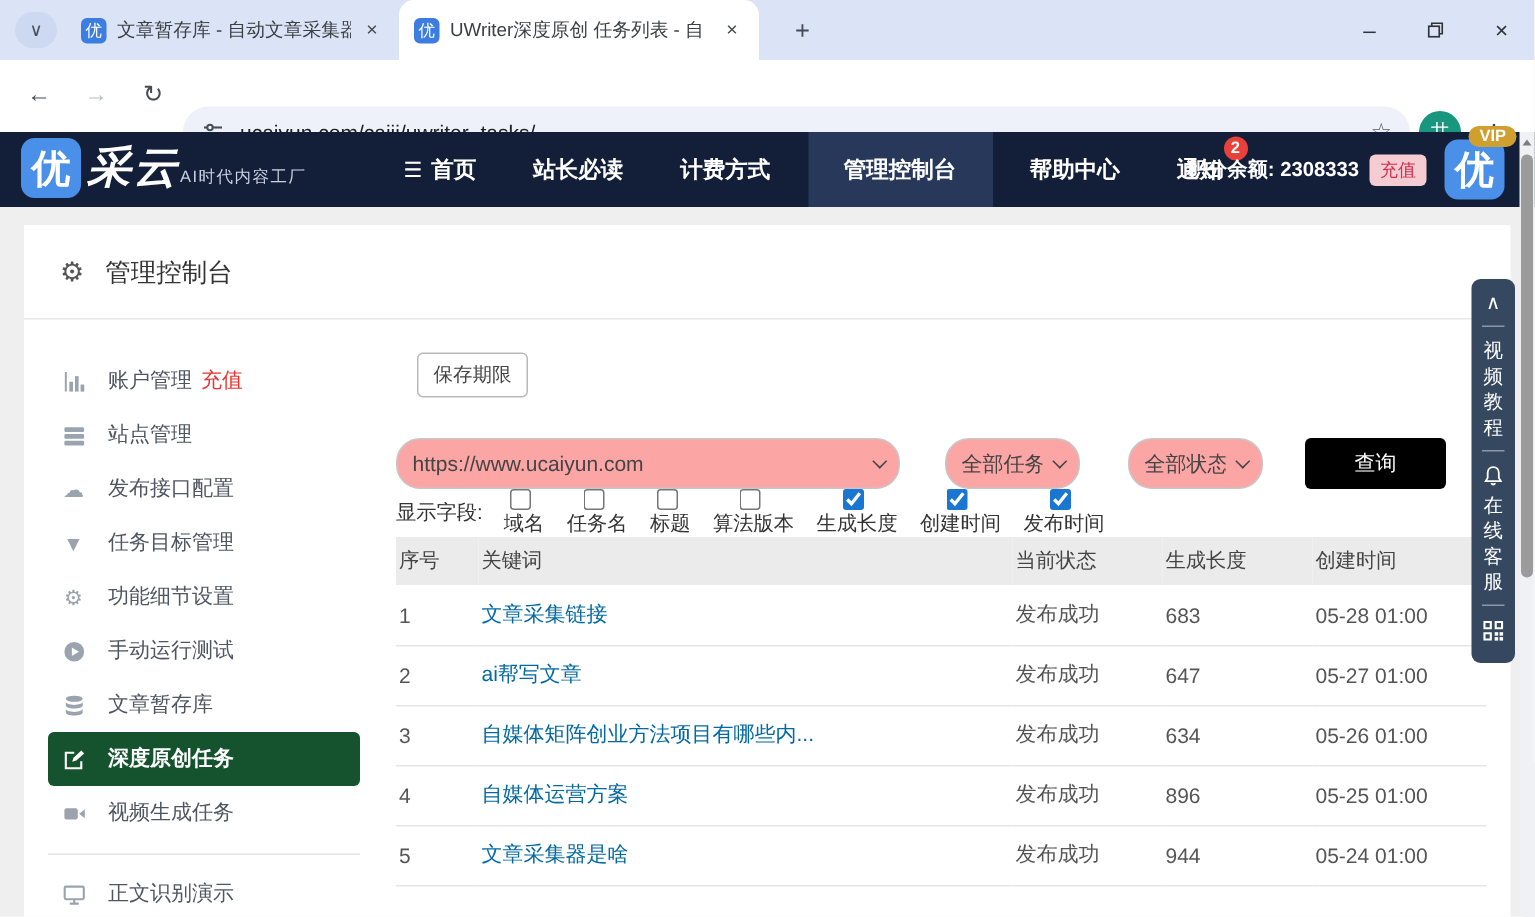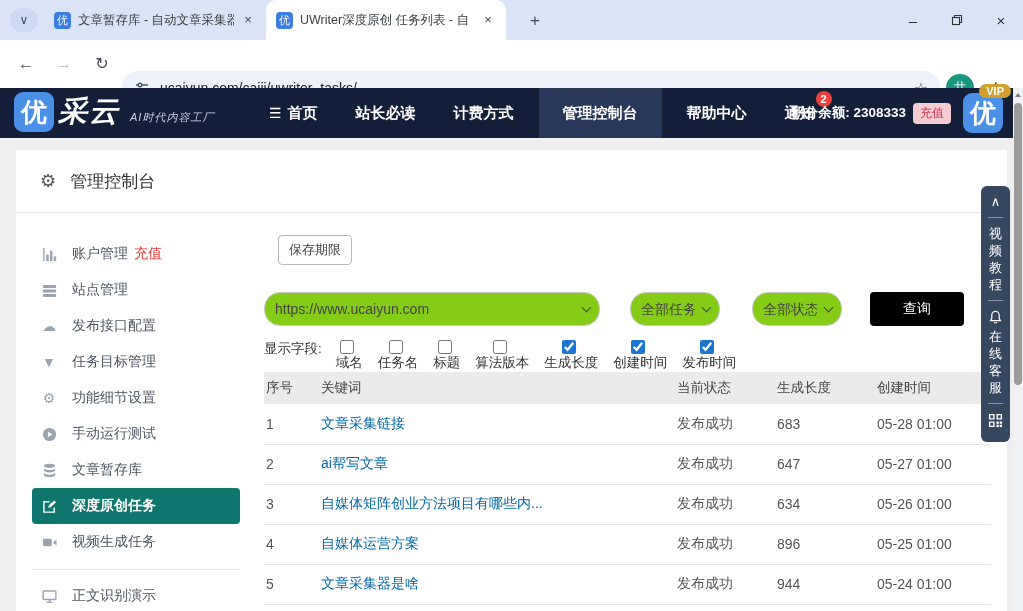--- a/index.html
+++ b/index.html
@@ -33,21 +33,21 @@
   .profile-avatar { position:absolute; left:946px; top:48px; transform:translateY(-50%); width:28px; height:28px; border-radius:50%;
     background:#18977e; color:#fff; font-size:13px; display:flex; align-items:center; justify-content:center; cursor:pointer; }
   .kebab { position:absolute; left:988px; top:48px; transform:translateY(-50%); font-size:15px; color:#3c4043; letter-spacing:0; cursor:pointer; width:16px; text-align:center;}
 
   
   .navbar { position:absolute; left:0; top:88px; width:1023px; height:50px; background:#131e38; color:#fff; }
   .logo { position:absolute; left:14px; top:4px; display:flex; align-items:center; cursor:pointer; }
   .logo-badge { width:40px; height:40px; border-radius:9px; background:#4a90e8; color:#fff; font-size:26px; font-weight:700;
     display:flex; align-items:center; justify-content:center; }
   .logo-name { font-size:29px; font-weight:700; font-style:italic; margin-left:4px; letter-spacing:2px; }
-  .logo-tagline { font-size:11px; color:#c9d1e2; margin-left:10px; margin-top:10px; letter-spacing:1px;font-style:italic; }
+  .logo-tagline { font-size:11px; color:#c9d1e2; margin-left:0; margin-top:10px; letter-spacing:1px; }
   .nav-items { position:absolute; left:250px; top:0; height:50px; display:flex; align-items:stretch; }
   .nav-item { display:flex; align-items:center; padding:0 13px; margin:0 6px; font-size:15px; font-weight:700; color:#fff; cursor:pointer; position:relative; }
   .nav-item .list-ico { margin-right:6px; font-size:14px; }
   .nav-item.active { background:#28385a; margin:0 6px; padding:0 24px; }
   .nav-badge { position:absolute; top:3px; right:-4px; min-width:16px; height:16px; border-radius:8px; background:#e8413c;
     color:#fff; font-size:11px; font-weight:700; display:flex; align-items:center; justify-content:center; padding:0 4px; }
   .nav-right { position:absolute; right:20px; top:0; height:50px; display:flex; align-items:center; }
   .points { font-size:13.5px; font-weight:700; color:#fff; }
   .recharge-chip { margin-left:7px; background:#f6ccd3; color:#cf3050; font-size:12px; padding:2px 7px; border-radius:4px; cursor:pointer; }
   .nav-avatar-wrap { position:relative; margin-left:12px; }
@@ -61,41 +61,41 @@
   .card-header { position:absolute; left:0; top:0; width:100%; height:63px; border-bottom:1px solid #e8e8e8;
     display:flex; align-items:center; padding-left:24px; }
   .card-header .gear { font-size:18px; color:#555; margin-right:14px; }
   .card-header .title { font-size:17px; color:#333; }
 
   .side { position:absolute; left:0; top:63px; width:240px; padding-top:23px; }
   .side-item { height:36px; display:flex; align-items:center; margin:0 16px; padding-left:8px; border-radius:4px;
     font-size:14px; color:#4f5561; cursor:pointer; }
   .side-item .ic { width:18px; margin-right:14px; color:#9aa3ae; display:flex; justify-content:center; font-size:14px; }
   .side-item .red { color:#e63430; margin-left:6px; }
-  .side-item.active { background:#0f766e; color:#fff; font-weight:700; }
+  .side-item.active { background:#14532d; color:#fff; font-weight:700; }
   .side-item.active .ic { color:#fff; }
   .side-divider { border-top:1px solid #e3e3e3; margin:9px 16px 8px 16px; }
 
   .main { position:absolute; left:248px; top:85px; width:727px; }
   .main-title-row { display:flex; align-items:center; }
   .main-title { font-size:22px; color:#333; }
   .save-btn { margin-left:14px; background:#fff; border:1px solid #b9b9b9; border-radius:4px; color:#444;
     font-size:13px; padding:5px 10px; cursor:pointer; font-family:inherit; }
   .filter-row { margin-top:27px; display:flex; align-items:center; }
   .sel-wrap { position:relative; }
   .sel-wrap select { appearance:none; -webkit-appearance:none; width:100%; height:34px; border:1px solid #c7c7c7; border-radius:16px;
-    background:#84cc16; font-size:14px; color:#444; padding:0 24px 0 10px; font-family:inherit; cursor:pointer; }
+    background:#fca5a5; font-size:14px; color:#444; padding:0 24px 0 10px; font-family:inherit; cursor:pointer; }
   .sel-wrap::after { content:""; position:absolute; right:10px; top:12px; width:6px; height:6px;
     border-right:1.5px solid #444; border-bottom:1.5px solid #444; transform:rotate(45deg); pointer-events:none; }
   .sel-site { width:336px; }
   .sel-task { width:90px; margin-left:30px; }
   .sel-status { width:90px; margin-left:32px; }
   .query-btn { margin-left:auto; margin-right:27px; width:94px; height:34px; background:#000000; color:#fff; border:none;
     border-radius:4px; font-size:14px; cursor:pointer; font-family:inherit; }
-  .fields-row { margin-top:14px; display:flex; font-size:13.5px; color:#333; }
+  .fields-row { display:flex; align-items:center; font-size:13.5px; color:#333; }
   .fields-label { margin-right:14px; }
   .cb { display:flex; align-items:center; margin-right:15px; cursor:pointer;flex-direction:column; }
   .cb input { width:14px; height:14px; accent-color:#1b76d2; margin-right:4px; cursor:pointer; }
 
   table.grid { margin-top:0; width:727px; border-collapse:collapse; table-layout:fixed; }
   table.grid col.c-no { width:55px; } table.grid col.c-kw { width:356px; }
   table.grid col.c-st { width:100px; } table.grid col.c-len { width:100px; } table.grid col.c-cr { width:116px; }
   table.grid th { background:#ebebeb; font-weight:400; font-size:13.5px; color:#444; text-align:left; height:32px; padding-left:2px; }
   table.grid td { height:40px; border-bottom:1px solid #e5e5e5; font-size:14px; color:#555; padding-left:2px; }
   td.no { color:#333; }

